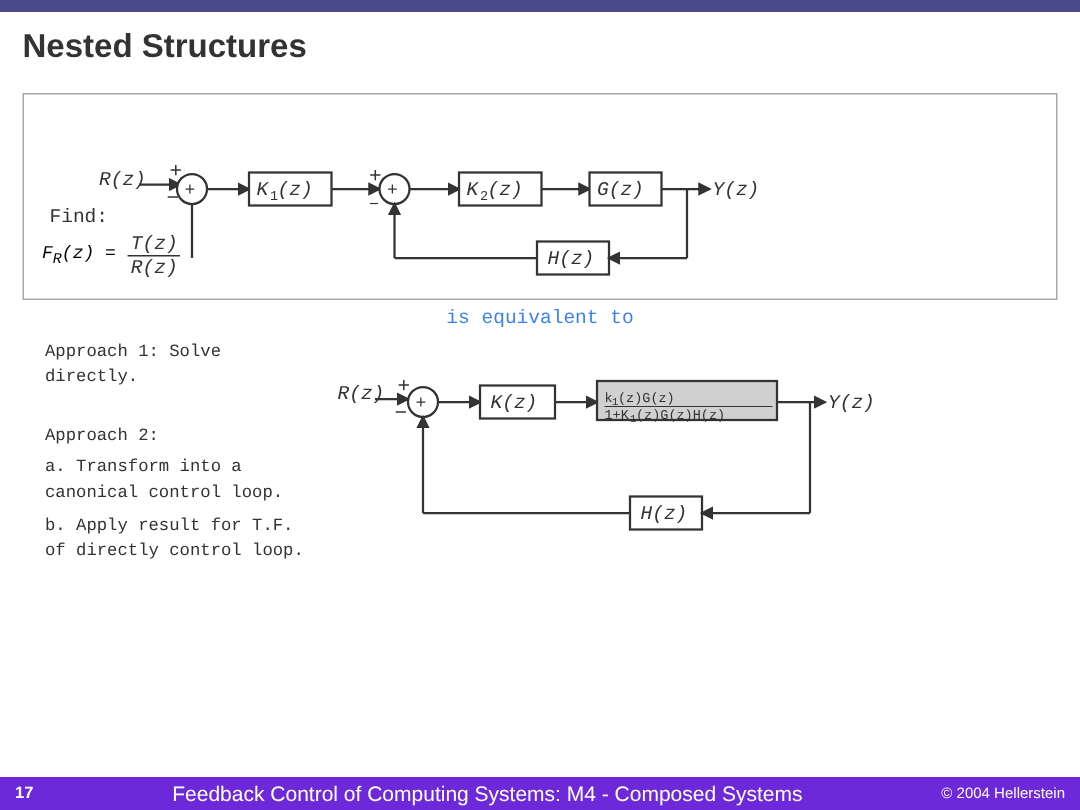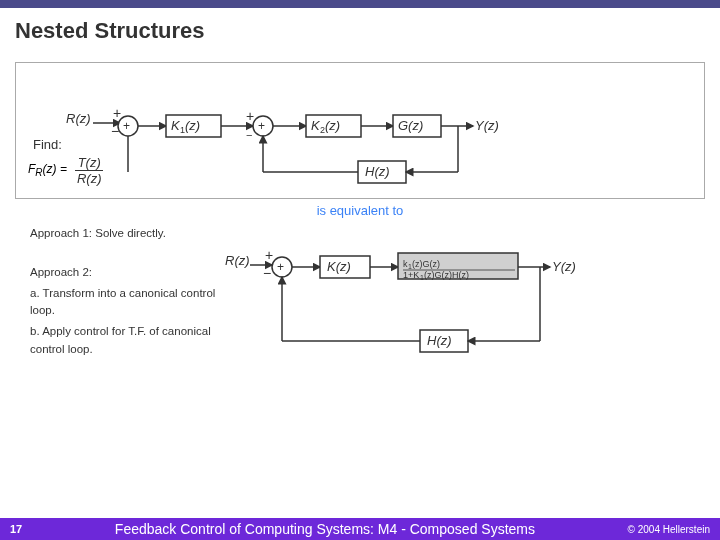--- a/index.html
+++ b/index.html
@@ -28,20 +28,21 @@
     .page-title {
       font-size: 22px;
       font-weight: bold;
       color: #333;
     }
 
     
     .main-content {
       padding: 12px 15px;
       position: relative;
+      font-family: Liberation Mono, monospace;
     }
 
     .equiv-text {
       text-align: center;
       font-size: 13px;
       color: #3b82f6;
       margin: 2px 0;
     }
 
     
@@ -224,21 +225,21 @@
 
   <div class="equiv-text">is equivalent to</div>
 
   <div class="bottom-section">
 
     <div class="approach-text">
       <p>Approach 1: Solve directly.</p>
       <br>
       <p>Approach 2:</p>
       <p>a. Transform into a canonical control loop.</p>
-      <p>b. Apply control for T.F. of canonical control loop.</p>
+      <p>b. Apply result for T.F. of directly control loop.</p>
     </div>
 
     <div class="bottom-diagram">
       <svg width="470" height="155">
         <defs>
           <marker id="arrow2" markerWidth="6" markerHeight="6" refX="5" refY="3" orient="auto">
             <path d="M0,0 L0,6 L6,3 z" fill="#333"></path>
           </marker>
         </defs>
 

